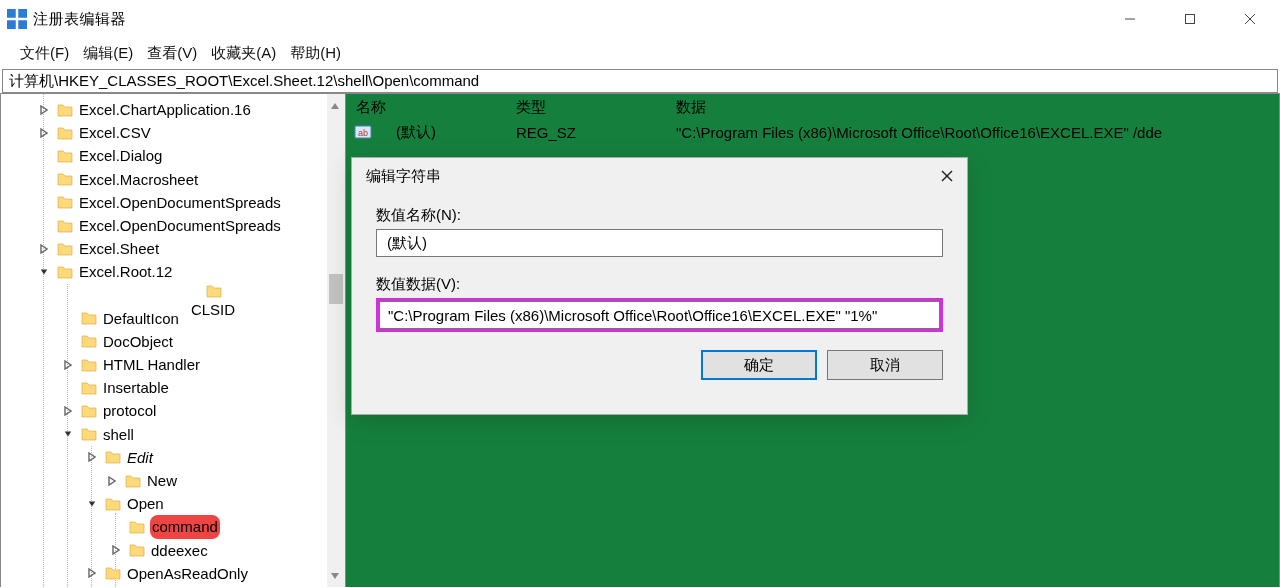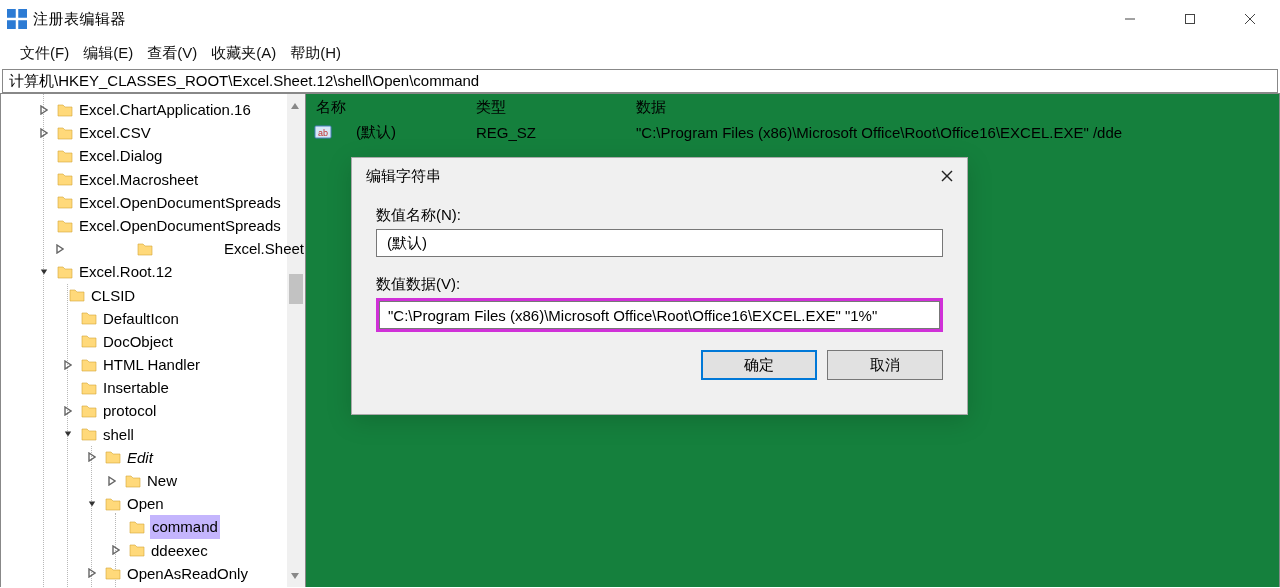--- a/index.html
+++ b/index.html
@@ -54,21 +54,21 @@
     align-items: center;
     font-size: 15px;
     background: #fff;
   }
   .workspace {
     display: flex;
     height: calc(588px - 38px - 30px - 26px);
     border-top: 0;
   }
   .tree-pane {
-    width: 306px;
+    width: 346px;
     border-top: 1px solid #888;
     border-left: 1px solid #888;
     border-right: 1px solid #888;
     position: relative;
     overflow: hidden;
     background: #fff;
   }
   .tree-scroll {
     position: absolute;
     right: 0; top: 0; bottom: 0; width: 18px;
@@ -101,22 +101,23 @@
     color: #555;
     margin-right: 0;
   }
   .exp svg { width: 8px; height: 10px; }
   .folder {
     width: 16px; height: 14px;
     margin: 0 5px 0 6px;
     display: inline-flex;
   }
   .tree-row.selected .label {
-    background: #c4b5fd;
+    background: #ef4444;
     padding: 0 2px;
+    border-radius: 8px;
   }
   .label { padding: 0 1px; }
   .dots-tail {
     position: absolute;
     left: 42px;
     top: 0; bottom: 0;
     width: 1px;
     border-left: 1px dotted #b8b8b8;
     z-index: 0;
   }
@@ -354,21 +355,21 @@
         </div>
         <div class="tree-row" style="padding-left: 36px;">
           <span class="exp"></span>
           <span class="folder">
             <svg viewBox="0 0 16 14">
               <path d="M1 2 L6 2 L8 4 L15 4 L15 13 L1 13 Z" fill="#ffd97a" stroke="#d4a636" stroke-width="0.6"></path>
             </svg>
           </span>
           <span class="label">Excel.OpenDocumentSpreads</span>
         </div>
-        <div class="tree-row" style="padding-left: 52px; justify-content: space-between;">
+        <div class="tree-row" style="padding-left: 36px;">
           <span class="exp">
             <svg viewBox="0 0 8 10">
               <polygon points="1,1 7,5 1,9" fill="none" stroke="#666" stroke-width="1.4"></polygon>
             </svg>
           </span>
           <span class="folder">
             <svg viewBox="0 0 16 14">
               <path d="M1 2 L6 2 L8 4 L15 4 L15 13 L1 13 Z" fill="#ffd97a" stroke="#d4a636" stroke-width="0.6"></path>
             </svg>
           </span>
@@ -380,21 +381,21 @@
               <polygon points="1,1 9,1 5,7" fill="#333"></polygon>
             </svg>
           </span>
           <span class="folder">
             <svg viewBox="0 0 16 14">
               <path d="M1 2 L6 2 L8 4 L15 4 L15 13 L1 13 Z" fill="#ffd97a" stroke="#d4a636" stroke-width="0.6"></path>
             </svg>
           </span>
           <span class="label">Excel.Root.12</span>
         </div>
-        <div class="tree-row" style="padding-left: 48px;">
+        <div class="tree-row" style="padding-left: 80px; flex-direction: column;">
           <span class="exp"></span>
           <span class="folder">
             <svg viewBox="0 0 16 14">
               <path d="M1 2 L6 2 L8 4 L15 4 L15 13 L1 13 Z" fill="#ffd97a" stroke="#d4a636" stroke-width="0.6"></path>
             </svg>
           </span>
           <span class="label">CLSID</span>
         </div>
         <div class="tree-row" style="padding-left: 60px;">
           <span class="exp"></span>

